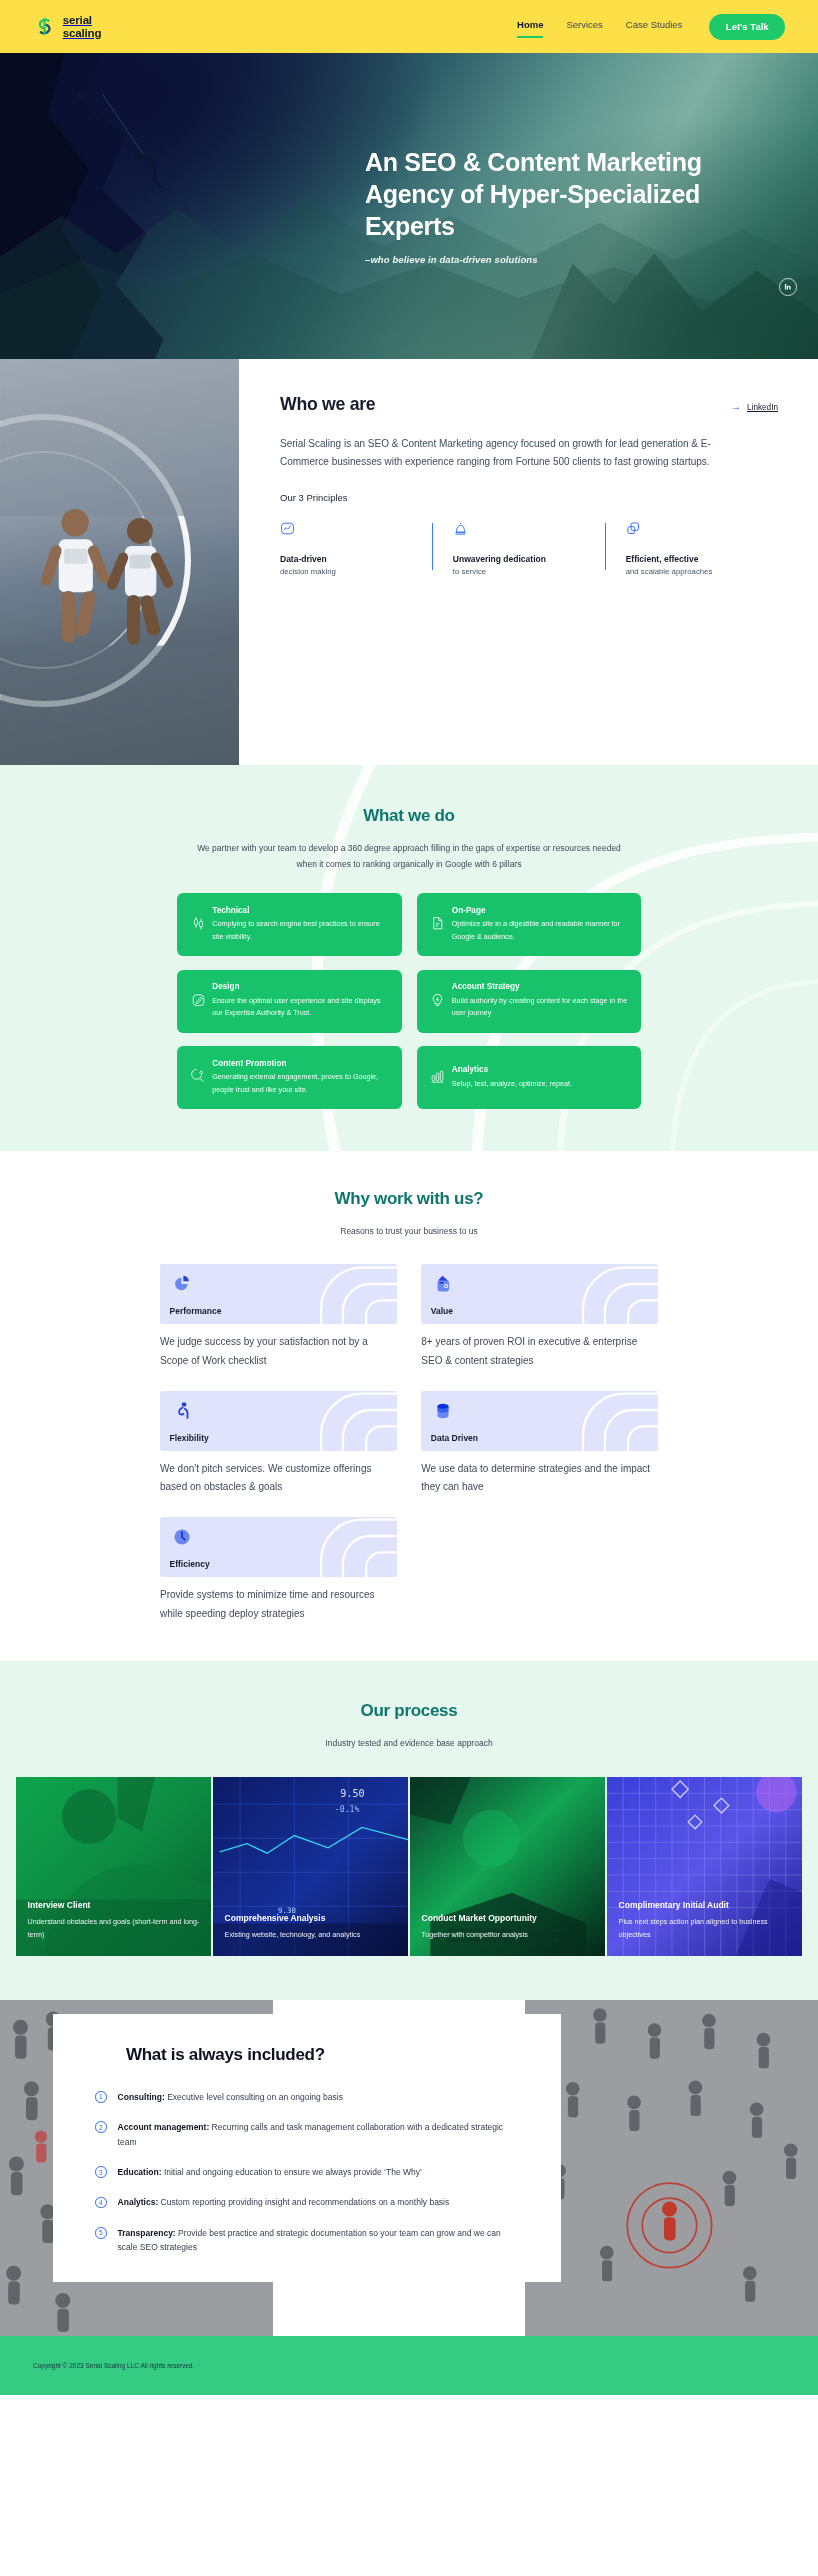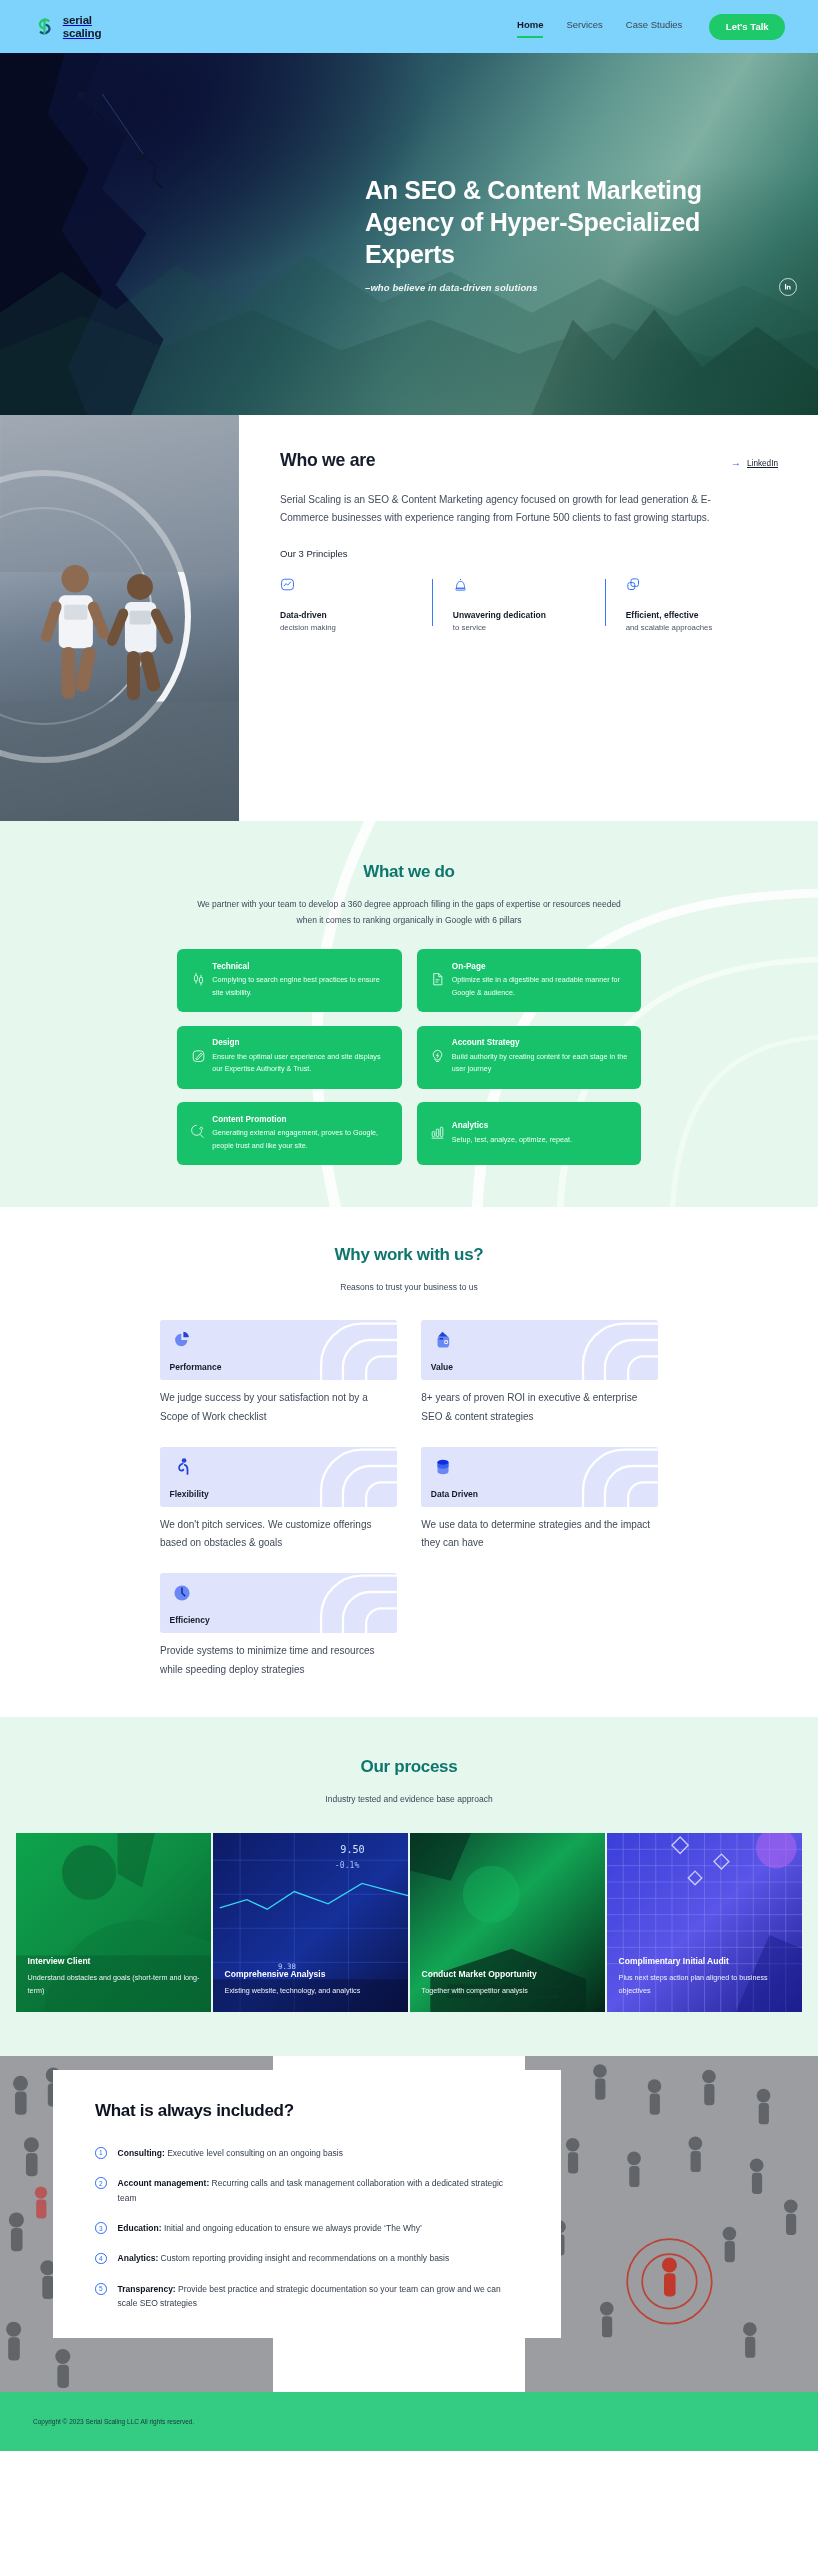--- a/index.html
+++ b/index.html
@@ -8,40 +8,40 @@
     font-family: "Liberation Sans", sans-serif;
     background:#ffffff;
     color:#1d2433;
     -webkit-font-smoothing:antialiased;
   }
   .page { width:818px; position:relative; overflow:hidden; }
 
   
   .header {
     height:53px; display:flex; align-items:center; justify-content:space-between;
-    padding:0 33px; background:#7dd3fc; position:relative; z-index:40;
+    padding:0 33px; background:#fde047; position:relative; z-index:40;
   }
   .brand { display:flex; align-items:center; gap:6.8px; }
   .brand-mark { width:23px; height:23px; position:relative; flex:none; }
   .brand-name { font-size:11.6px; font-weight:700; line-height:1.04; letter-spacing:-0.2px; color:#10182b; }
   .nav { display:flex; align-items:center; gap:23px; }
   .nav a { font-size:9.5px; color:#3d4654; text-decoration:none; position:relative; padding-bottom:3.4px; }
   .nav a.active { color:#10182b; font-weight:700; }
   .nav a.active:after {
     content:""; position:absolute; left:0; right:0; bottom:-4.1px; height:2px; background:#17c964;
   }
   .cta-btn {
     background:#1ec96a; color:#fff; border:none; border-radius:681px;
     padding:7.5px 16.4px; font-size:9.5px; font-weight:600; cursor:pointer;
     font-family:inherit; margin-left:4.1px;
   }
 
   
   .hero {
-    position:relative; height:362px; overflow:hidden;
+    position:relative; height:306px; overflow:hidden;
     background:
       radial-gradient(ellipse 477px 286px at 88% 86%, rgba(22,70,60,.55), rgba(0,0,0,0) 70%),
       radial-gradient(ellipse 423px 259px at 16% 14%, rgba(10,16,52,.95), rgba(10,16,52,0) 72%),
       linear-gradient(122deg, #0b1133 0%, #132347 22%, #2d5d68 44%, #5e968f 60%, #7fb0a2 72%, #3e7f72 86%, #1d4f3f 100%);
   }
   .hero .ridge {
     position:absolute; left:0; right:0; bottom:0; height:225px;
     opacity:.5;
   }
   .hero .ridge svg { width:100%; height:100%; display:block; }
@@ -162,21 +162,21 @@
   
   .included { position:relative; background:#fff; height:336px; overflow:hidden; }
   .inc-photo-l, .inc-photo-r { position:absolute; top:0; bottom:0; overflow:hidden; }
   .inc-photo-l { left:0; width:273px; }
   .inc-photo-r { right:0; width:293px; }
   .inc-photo-l svg, .inc-photo-r svg { width:100%; height:100%; display:block; }
   .inc-card {
     position:absolute; left:53px; top:14.3px; width:508px; background:#fff;
     padding:31px 42px 27px; z-index:5;
   }
-  .inc-card h2 { font-size:17px; font-weight:800; letter-spacing:-0.3px; color:#0d1320; }
+  .inc-card h2 { font-size:17px; font-weight:800; letter-spacing:-0.3px; color:#0d1320;margin-left:31px; }
   .inc-list { margin-top:24.6px; }
   .inc-item { display:flex; gap:11px; margin-bottom:15.7px; }
   .inc-item:last-child { margin-bottom:0; }
   .inc-num {
     flex:none; width:11.6px; height:11.6px; border-radius:50%; border:0.8px solid #2d6cf6;
     color:#2d6cf6; font-size:6.5px; display:flex; align-items:center; justify-content:center;
     margin-top:1.4px; font-weight:500;
   }
   .inc-text { font-size:8.5px; line-height:1.72; color:#333d4d; }
   .inc-text b { color:#0d1320; font-weight:700; }

